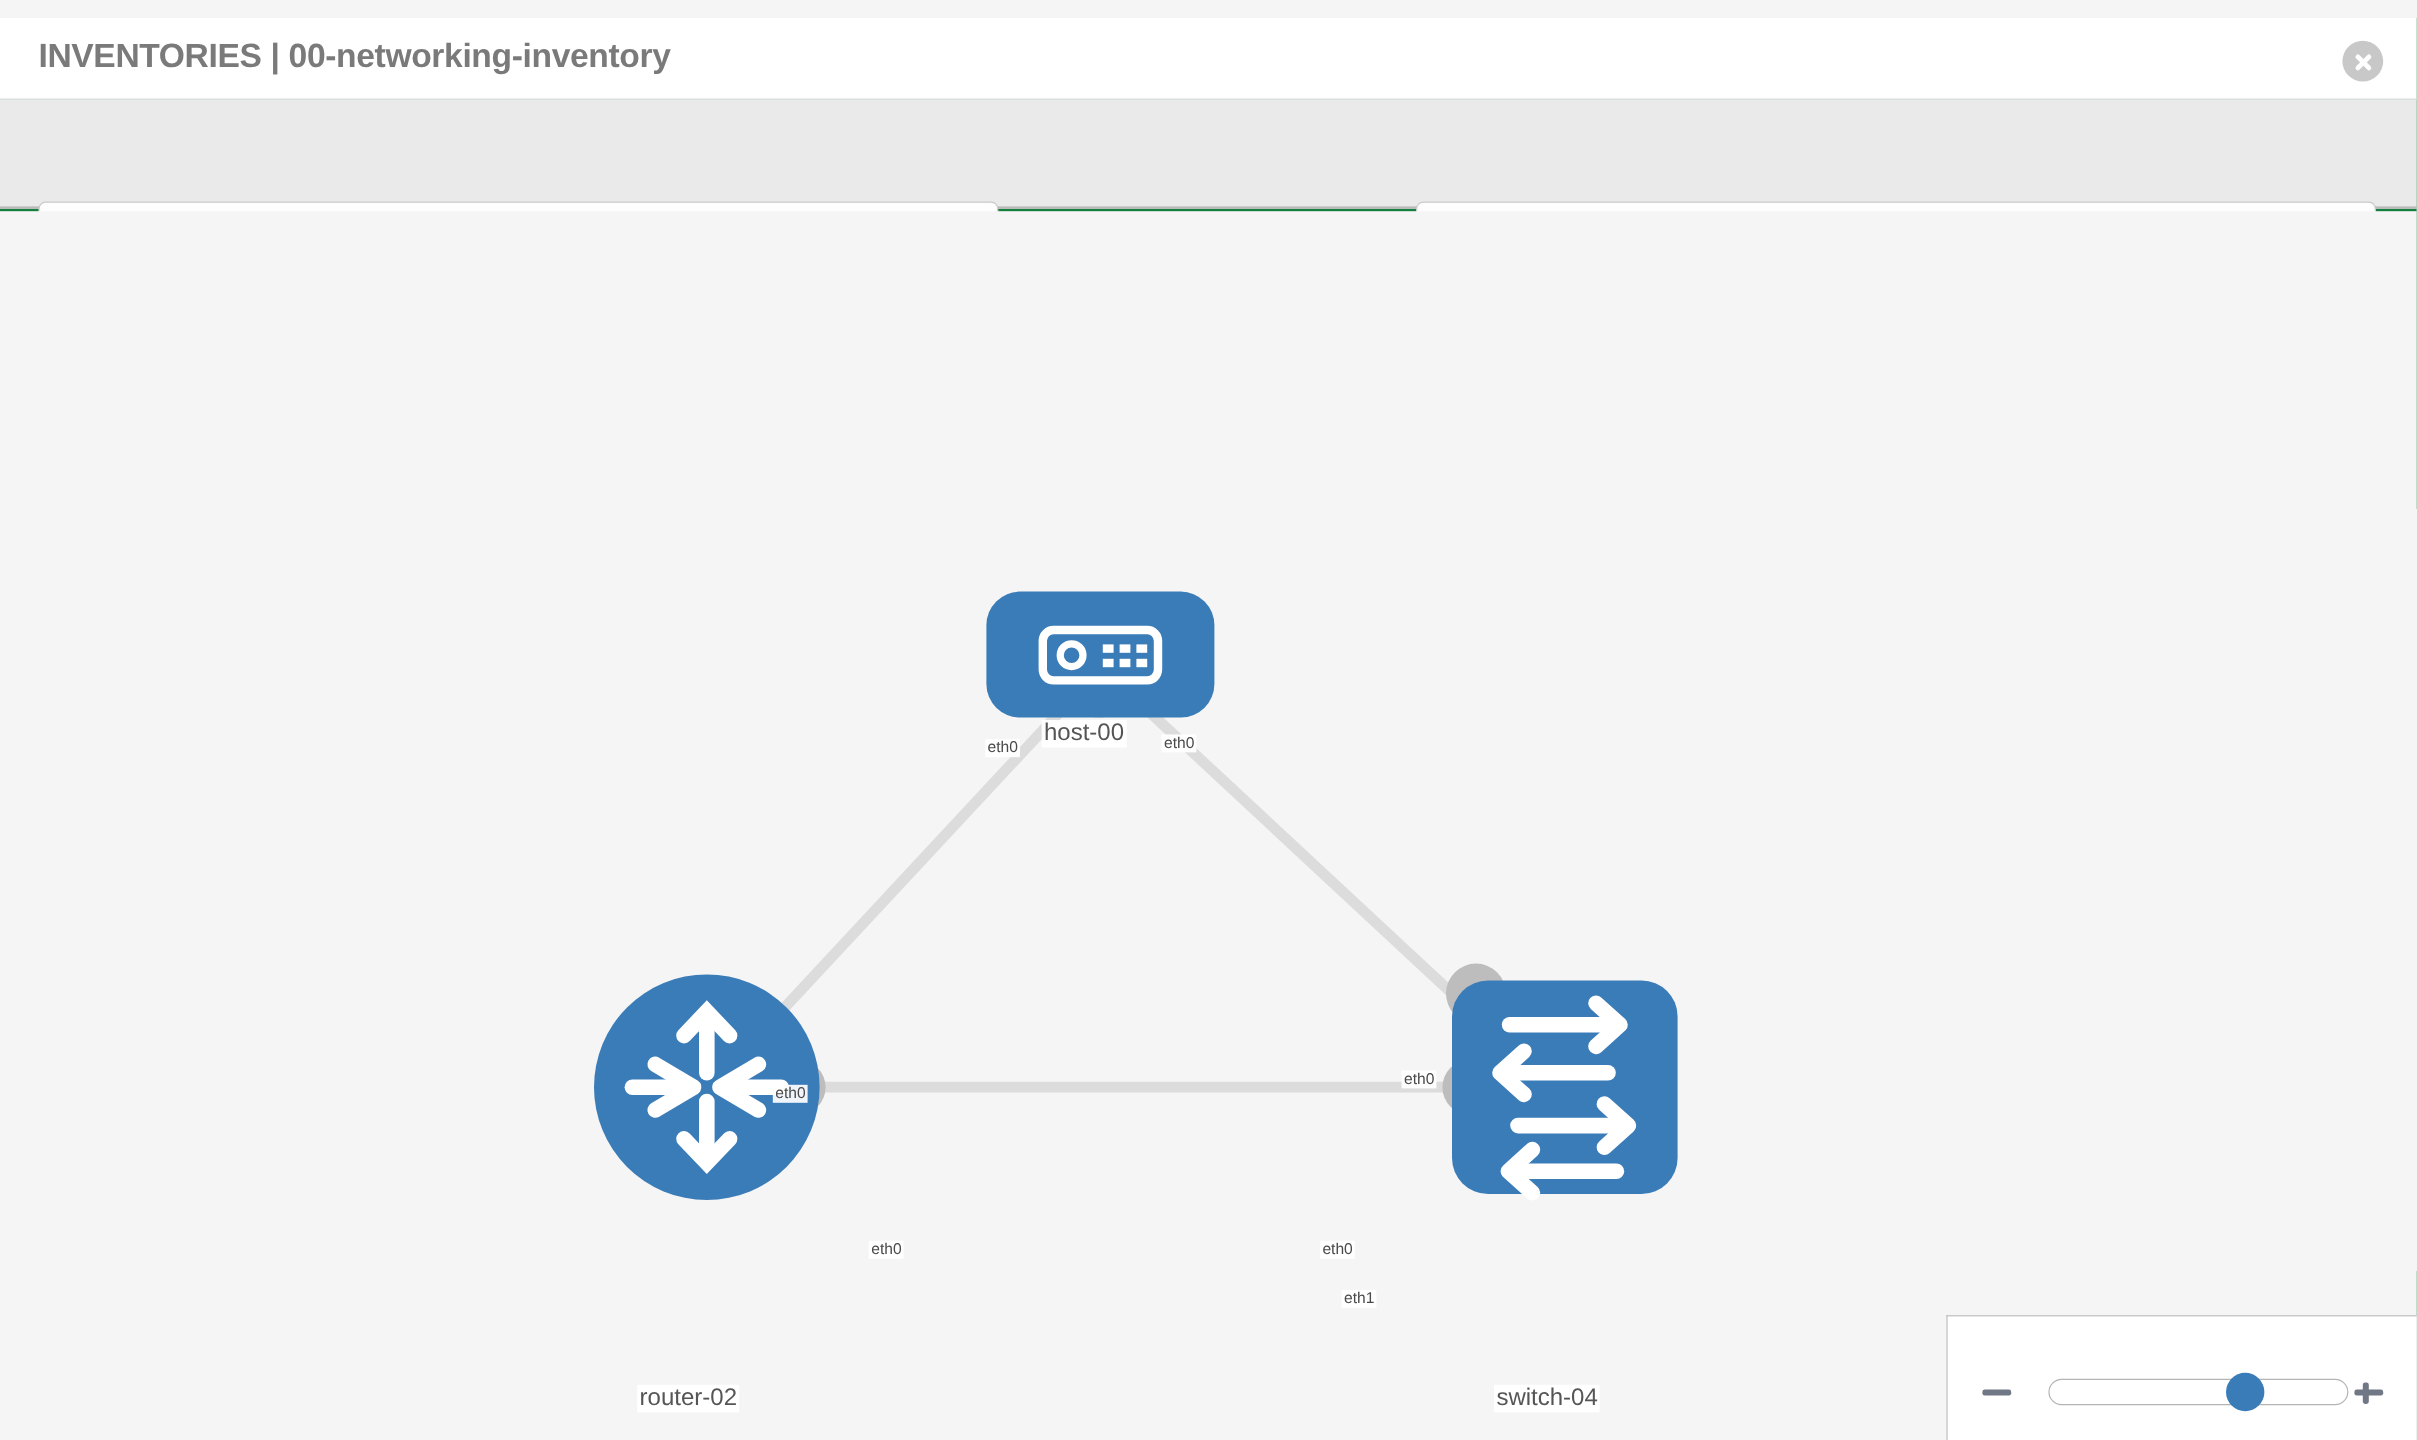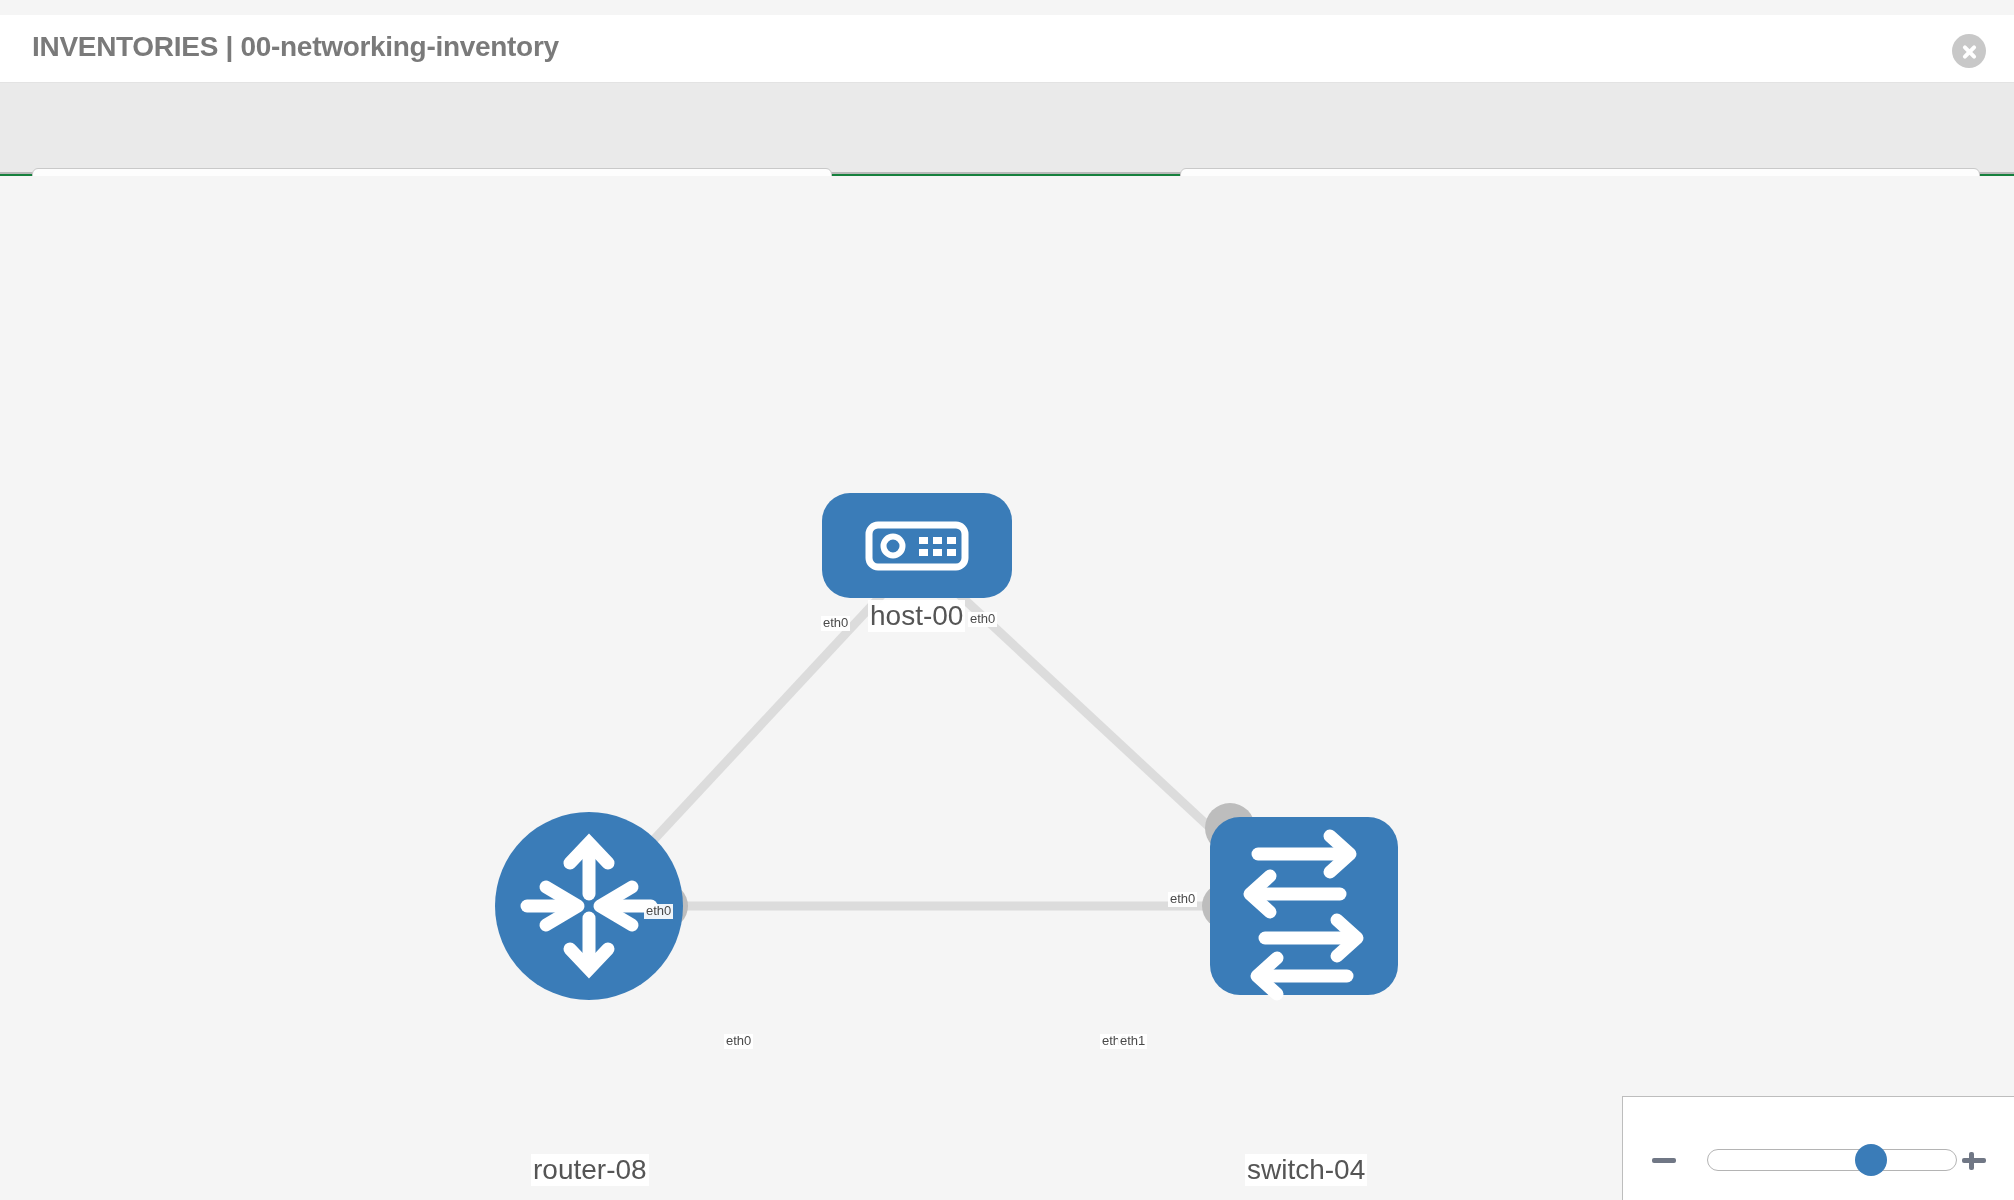--- a/index.html
+++ b/index.html
@@ -122,21 +122,21 @@
     left: 0; top: 161px;
     width: 2014px;
     height: 1039px;
     background: #f5f5f5;
     overflow: hidden;
   }
   .canvas svg { position: absolute; left: 0; top: 0; }
 
   .node-label {
     position: absolute;
-    font-size: 28px;
+    font-size: 20px;
     color: #555555;
     background: rgba(255,255,255,0.92);
     white-space: nowrap;
     padding: 0 2px;
     line-height: 1.15;
   }
   .iface-label {
     position: absolute;
     font-size: 13px;
     color: #4a4a4a;
@@ -307,30 +307,30 @@
           <path d="M1270 700 L1250 718 L1270 736"></path>
           <path d="M1265 762 L1355 762"></path>
           <path d="M1337 744 L1357 762 L1337 780"></path>
           <path d="M1347 800 L1259 800"></path>
           <path d="M1277 782 L1257 800 L1277 818"></path>
         </g>
       </g>
     </svg>
 
     <div class="node-label" style="left:868px; top:424px;">host-00</div>
-    <div class="node-label" style="left:531px; top:978px;">router-08</div>
+    <div class="node-label" style="left:531px; top:978px;">router-02</div>
     <div class="node-label" style="left:1245px; top:978px;">switch-04</div>
 
     <div class="iface-label" style="left:821px; top:440px;">eth0</div>
     <div class="iface-label" style="left:968px; top:436px;">eth0</div>
     <div class="iface-label" style="left:644px; top:728px;">eth0</div>
     <div class="iface-label" style="left:1168px; top:716px;">eth0</div>
     <div class="iface-label" style="left:724px; top:858px;">eth0</div>
     <div class="iface-label" style="left:1100px; top:858px;">eth0</div>
-    <div class="iface-label" style="left:1118px; top:858px;">eth1</div>
+    <div class="iface-label" style="left:1118px; top:899px;">eth1</div>
   </div>
 
   <div class="zoom-panel">
     <div class="zoom-minus"></div>
     <div class="zoom-track"></div>
     <div class="zoom-handle"></div>
     <div class="zoom-plus"></div>
   </div>
 
 </div>

